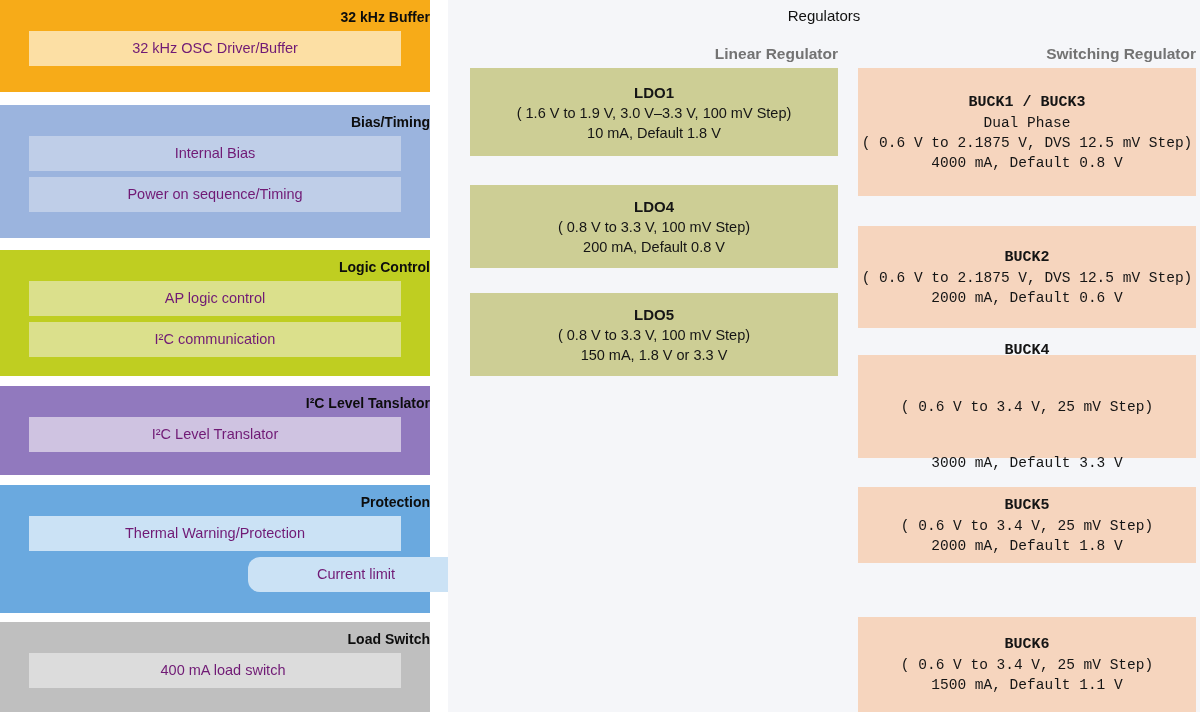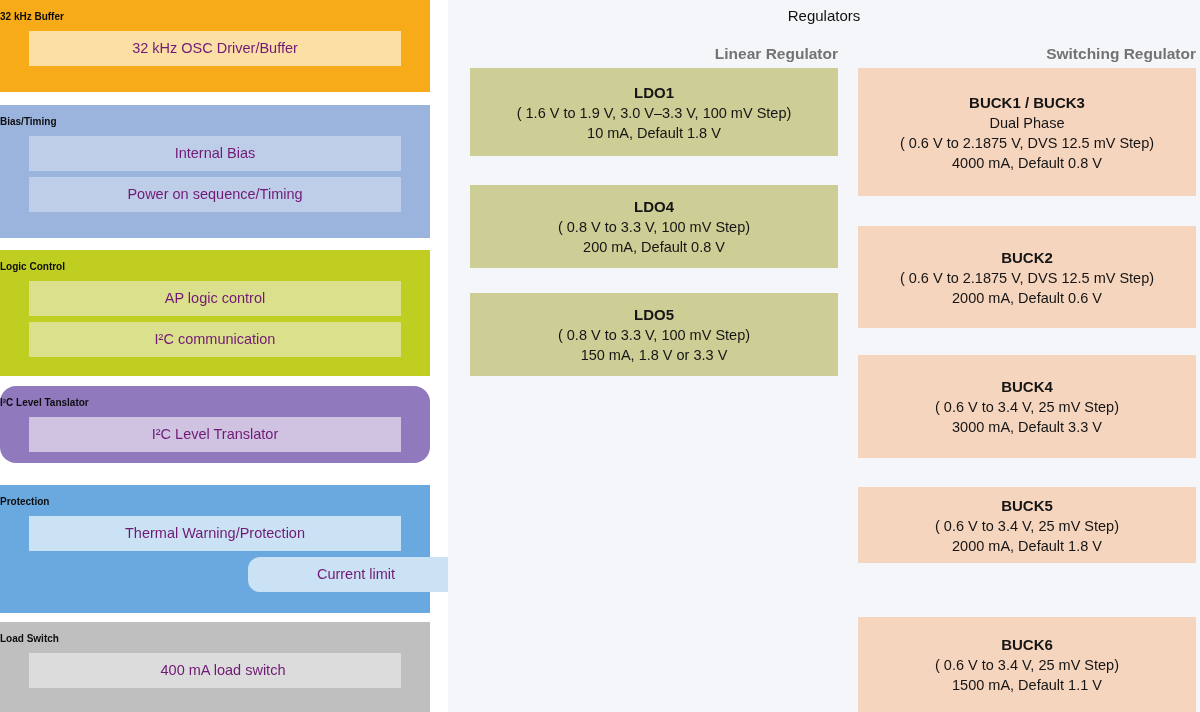--- a/index.html
+++ b/index.html
@@ -11,21 +11,21 @@
   }
   #root{position:relative;width:1200px;height:712px;}
 
   
   .left-panel{position:absolute;left:0;top:0;width:448px;height:712px;background:#ffffff;}
   .right-panel{position:absolute;left:448px;top:0;width:752px;height:712px;background:#f5f6f9;}
 
   
   .fblock{position:absolute;left:0;width:430px;box-sizing:border-box;padding:4px 0 8px 0;}
   .fblock .ftitle{
-    text-align:left;font-weight:bold;font-size:10px;color:#0d0d0d;
+    text-align:right;font-weight:bold;font-size:14px;color:#0d0d0d;
     line-height:20px;padding:3px 0 4px 0;letter-spacing:0px;
   }
   .fsub{
     margin:0 auto 6px auto;
     text-align:center;font-size:14.5px;color:#701a75;
     line-height:19px;padding:8px 0;
     box-sizing:border-box;
   }
   .fsub:last-child{margin-bottom:0;}
 
@@ -57,21 +57,21 @@
   .col-head.switching{left:858px;top:43px;width:338px;}
 
   .regbox{
     position:absolute;box-sizing:border-box;
     display:flex;flex-direction:column;align-items:center;justify-content:center;
     text-align:center;font-size:14.5px;color:#151515;line-height:20px;
   }
   .regbox .rname{font-weight:bold;font-size:15px;line-height:21px;}
   .regbox .rline{font-weight:normal;}
   .ldo {background:#CDCE95;left:470px;width:368px;}
-  .buck{background:#F6D5BE;left:858px;width:338px;}
+  .buck{background:#F6D5BE;left:858px;width:338px;font-family:Liberation Mono, monospace;}
 </style>
 </head>
 <body>
 
 <div id="root">
 
   <div class="left-panel">
 
     <div class="fblock blk-osc" style="top:0px;height:92px;">
       <div class="ftitle">32 kHz Buffer</div>
@@ -83,21 +83,21 @@
       <div class="fsub">Internal Bias</div>
       <div class="fsub">Power on sequence/Timing</div>
     </div>
 
     <div class="fblock blk-logic" style="top:250px;height:126px;">
       <div class="ftitle">Logic Control</div>
       <div class="fsub">AP logic control</div>
       <div class="fsub">I²C communication</div>
     </div>
 
-    <div class="fblock blk-i2c" style="top:386px;height:77px;border-radius:16px;">
+    <div class="fblock blk-i2c" style="top:386px;height:89px;">
       <div class="ftitle">I²C Level Tanslator</div>
       <div class="fsub">I²C Level Translator</div>
     </div>
 
     <div class="fblock blk-prot" style="top:485px;height:128px;">
       <div class="ftitle">Protection</div>
       <div class="fsub">Thermal Warning/Protection</div>
       <div class="fsub narrow">Current limit</div>
     </div>
 
@@ -139,21 +139,21 @@
     <div class="rline">( 0.6 V to 2.1875 V, DVS 12.5 mV Step)</div>
     <div class="rline">4000 mA, Default 0.8 V</div>
   </div>
 
   <div class="regbox buck" style="top:226px;height:102px;">
     <div class="rname">BUCK2</div>
     <div class="rline">( 0.6 V to 2.1875 V, DVS 12.5 mV Step)</div>
     <div class="rline">2000 mA, Default 0.6 V</div>
   </div>
 
-  <div class="regbox buck" style="top:355px;height:103px;">
+  <div class="regbox buck" style="top:355px;height:103px;gap:36px;">
     <div class="rname">BUCK4</div>
     <div class="rline">( 0.6 V to 3.4 V, 25 mV Step)</div>
     <div class="rline">3000 mA, Default 3.3 V</div>
   </div>
 
   <div class="regbox buck" style="top:487px;height:76px;">
     <div class="rname">BUCK5</div>
     <div class="rline">( 0.6 V to 3.4 V, 25 mV Step)</div>
     <div class="rline">2000 mA, Default 1.8 V</div>
   </div>

